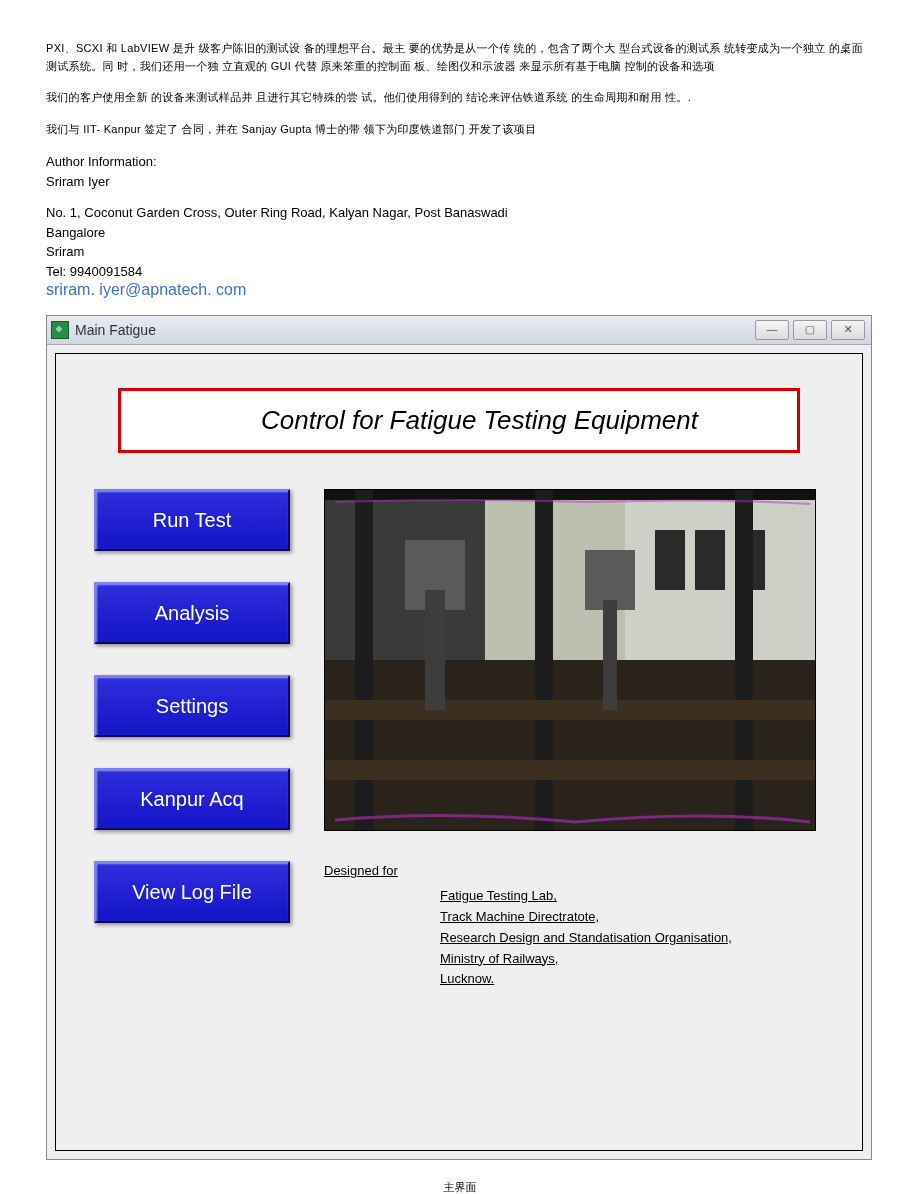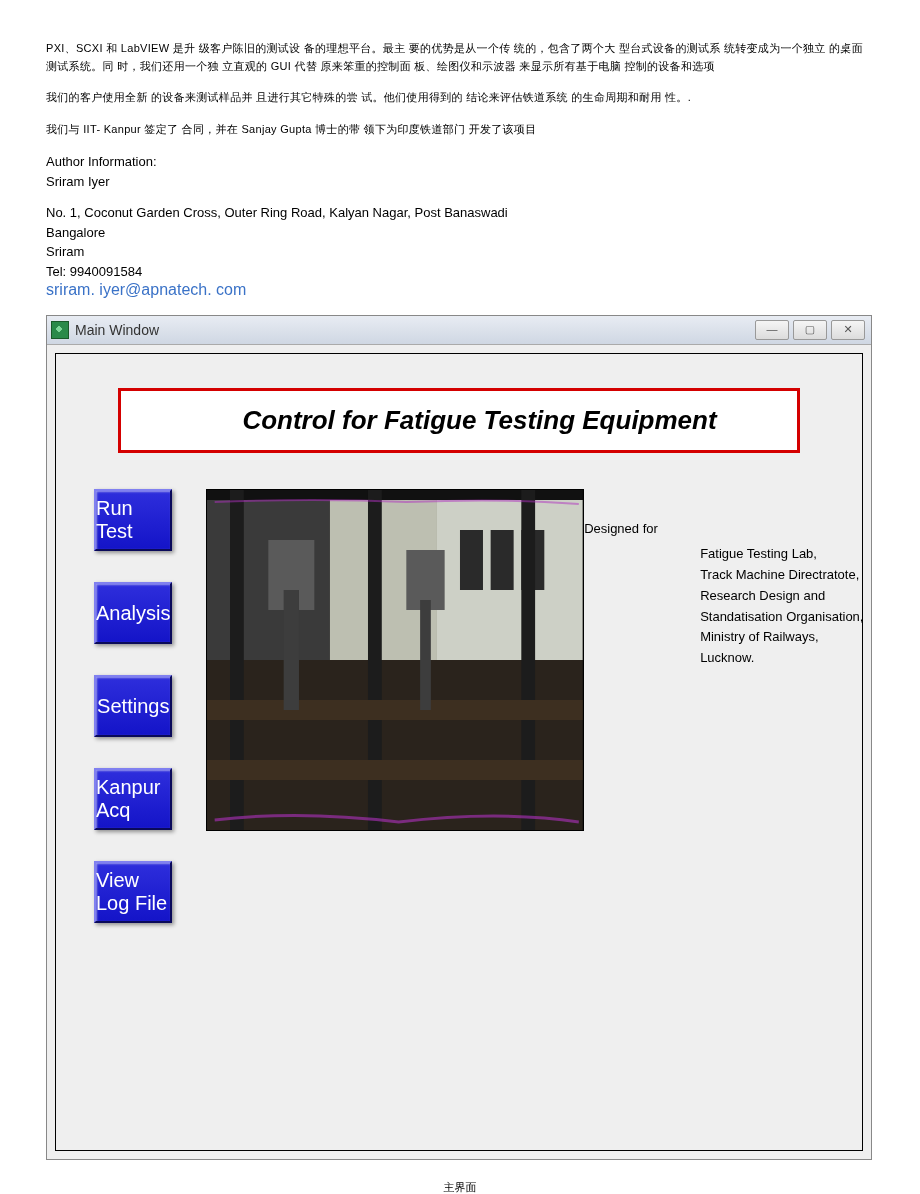--- a/index.html
+++ b/index.html
@@ -95,21 +95,21 @@
   }
   .banner {
     border: 3px solid #d40000;
     background: #fff;
     padding: 14px 0;
     text-align: center;
     margin: 8px 36px 36px 36px;
   }
   .banner-text {
     font-family: Arial, sans-serif;
-    font-weight: bold;
+    font-weight: normal;
     font-size: 26px;
     font-style: italic;
     color: #000;
     margin-left: 41px;
   }
   .content-row {
     display: flex;
     gap: 34px;
   }
   .button-col {
@@ -131,21 +131,22 @@
     font-family: "Segoe UI", Arial, sans-serif;
     font-weight: 300;
     display: flex;
     align-items: center;
     justify-content: center;
     cursor: pointer;
   }
   .right-col {
     flex: 1;
     display: flex;
-    flex-direction: row;
+    flex-direction: column;
+    text-decoration: underline;
   }
   .machine-img {
     width: 490px;
     height: 340px;
     border: 1px solid #000;
     position: relative;
     overflow: hidden;
     background: #0a0a0a;
   }
   .machine-img svg {
@@ -187,21 +188,21 @@
   <div class="author-line">Bangalore</div>
   <div class="author-line">Sriram</div>
   <div class="author-line">Tel: 9940091584</div>
   <a href="#" class="email-link">sriram. iyer@apnatech. com</a>
 
   
   <div class="app-window">
     <div class="titlebar">
       <div class="titlebar-left">
         <span class="app-icon"></span>
-        <span class="window-title">Main Window</span>
+        <span class="window-title">Main Fatigue</span>
       </div>
       <div class="window-controls">
         <div class="win-btn">—</div>
         <div class="win-btn">▢</div>
         <div class="win-btn">✕</div>
       </div>
     </div>
     <div class="app-body">
       <div class="app-inner">
         <div class="banner">

